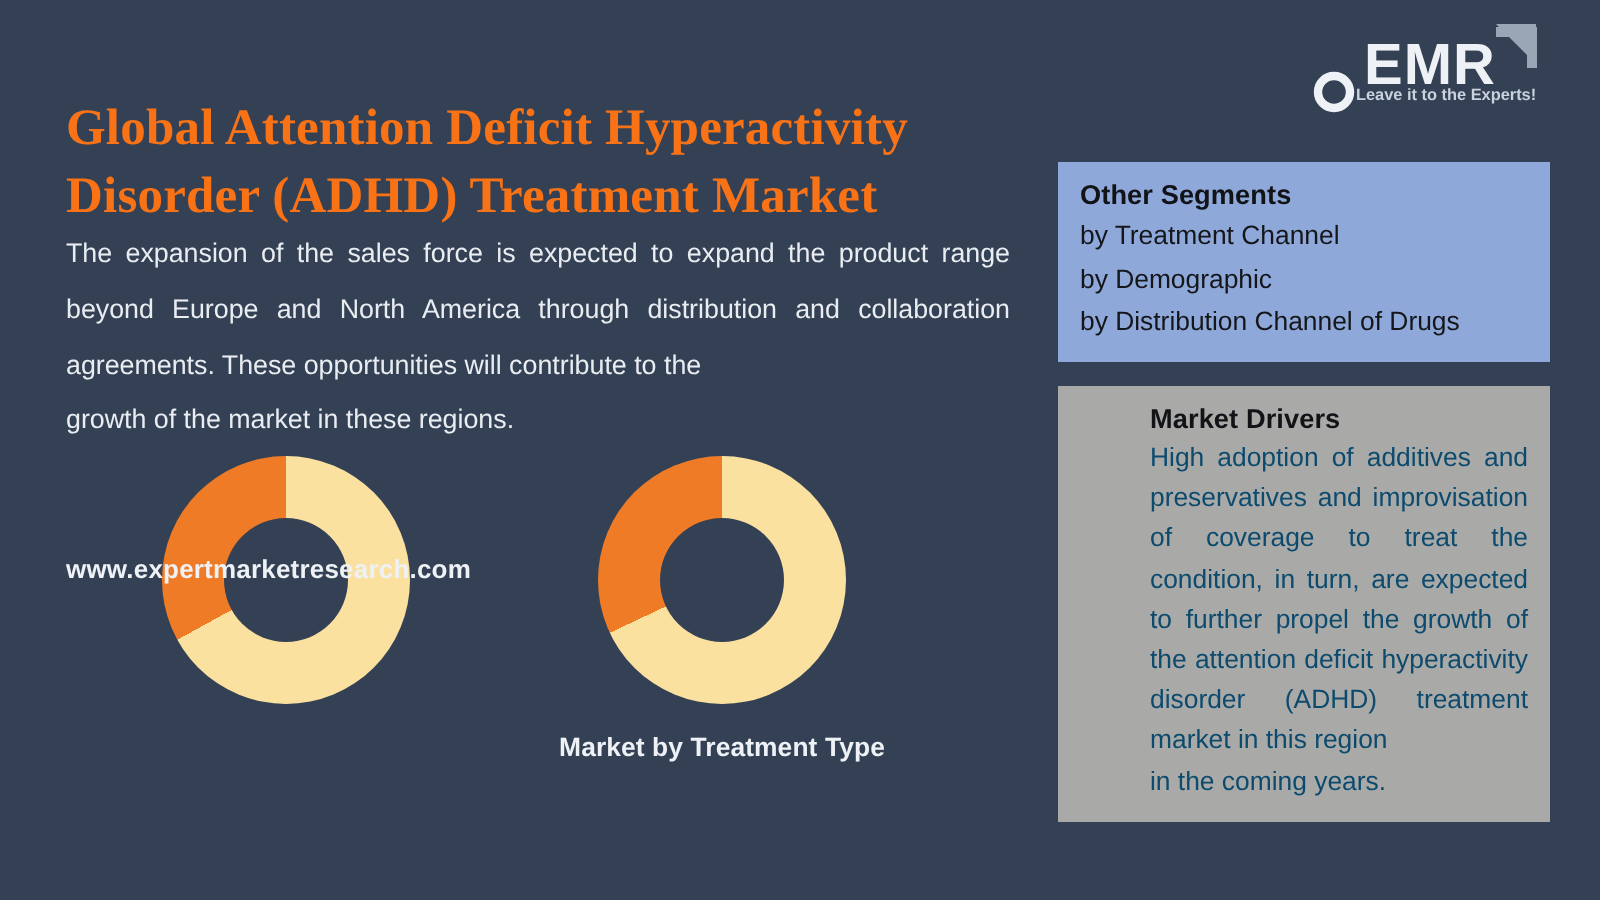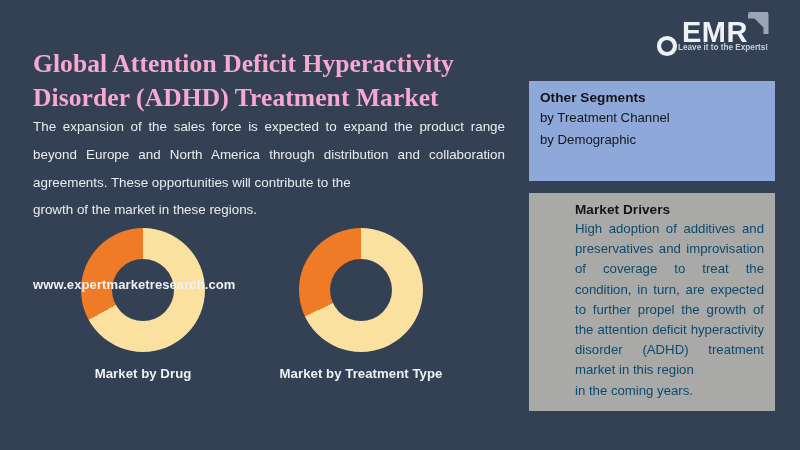--- a/index.html
+++ b/index.html
@@ -20,21 +20,21 @@
   .logo svg{display:block;}
 
   
   .title{
     position:absolute;
     left:33px; top:30px; width:500px;
     font-family:"Liberation Serif", serif;
     font-size:25.5px;
     line-height:1.32;
     font-weight:700;
-    color:#f9a8d4;
+    color:#f97316;
     letter-spacing:.1px;
   }
 
   
   .lede{
     position:absolute;
     left:33px; top:113px; width:472px;
     font-size:13.4px;
     line-height:2.07;
     color:#e9edf2;
@@ -150,36 +150,36 @@
     <span>The expansion of the sales force is expected to expand the product range beyond Europe and North America through distribution and collaboration agreements. These opportunities will contribute to the</span>
     <span class="last">growth of the market in these regions.</span>
   </div>
 
   <div class="charts">
 
     <div class="chart c1">
       <div class="donut-wrap">
         <div class="donut" id="donut0" style="background: conic-gradient(rgb(239, 123, 38) 0deg, rgb(239, 123, 38) 118.8deg, rgb(251, 225, 160) 118.8deg, rgb(251, 225, 160) 360deg); transform: scaleX(-1);"></div>
       </div>
-      <div class="chart-label">Market by Drug</div>
     </div>
 
     <div class="chart c2">
       <div class="donut-wrap">
         <div class="donut" id="donut1" style="background: conic-gradient(rgb(239, 123, 38) 0deg, rgb(239, 123, 38) 115.2deg, rgb(251, 225, 160) 115.2deg, rgb(251, 225, 160) 360deg); transform: scaleX(-1);"></div>
       </div>
       <div class="chart-label">Market by Treatment Type</div>
     </div>
 
   </div>
 
   <div class="box box-blue">
     <h3>Other Segments</h3>
     <div class="seg-line">by Treatment Channel</div>
     <div class="seg-line">by Demographic</div>
+    <div class="seg-line">by Distribution Channel of Drugs</div>
   </div>
 
   <div class="box box-gray">
     <h3>Market Drivers</h3>
     <div class="drivers-body">
       <span>High adoption of additives and preservatives and improvisation of coverage to treat the condition, in turn, are expected to further propel the growth of the attention deficit hyperactivity disorder (ADHD) treatment market in this region</span>
       <span class="last">in the coming years.</span>
     </div>
   </div>
 

